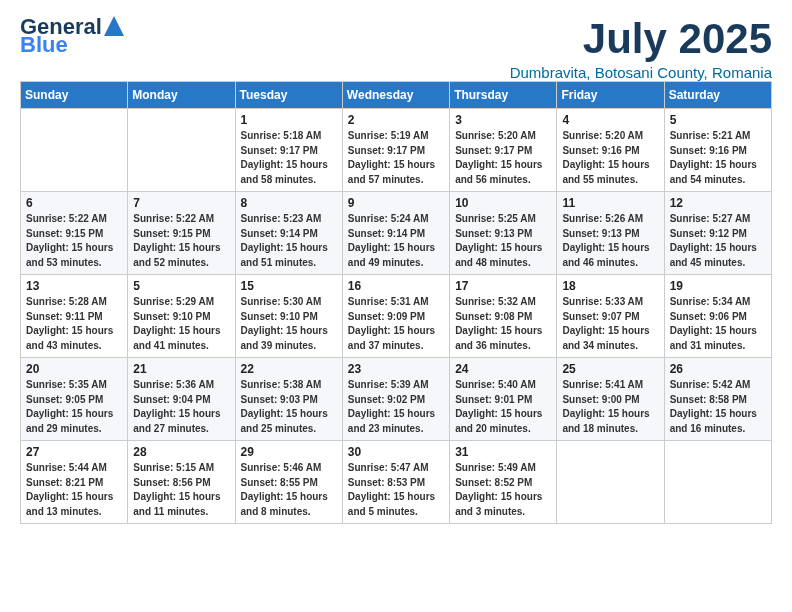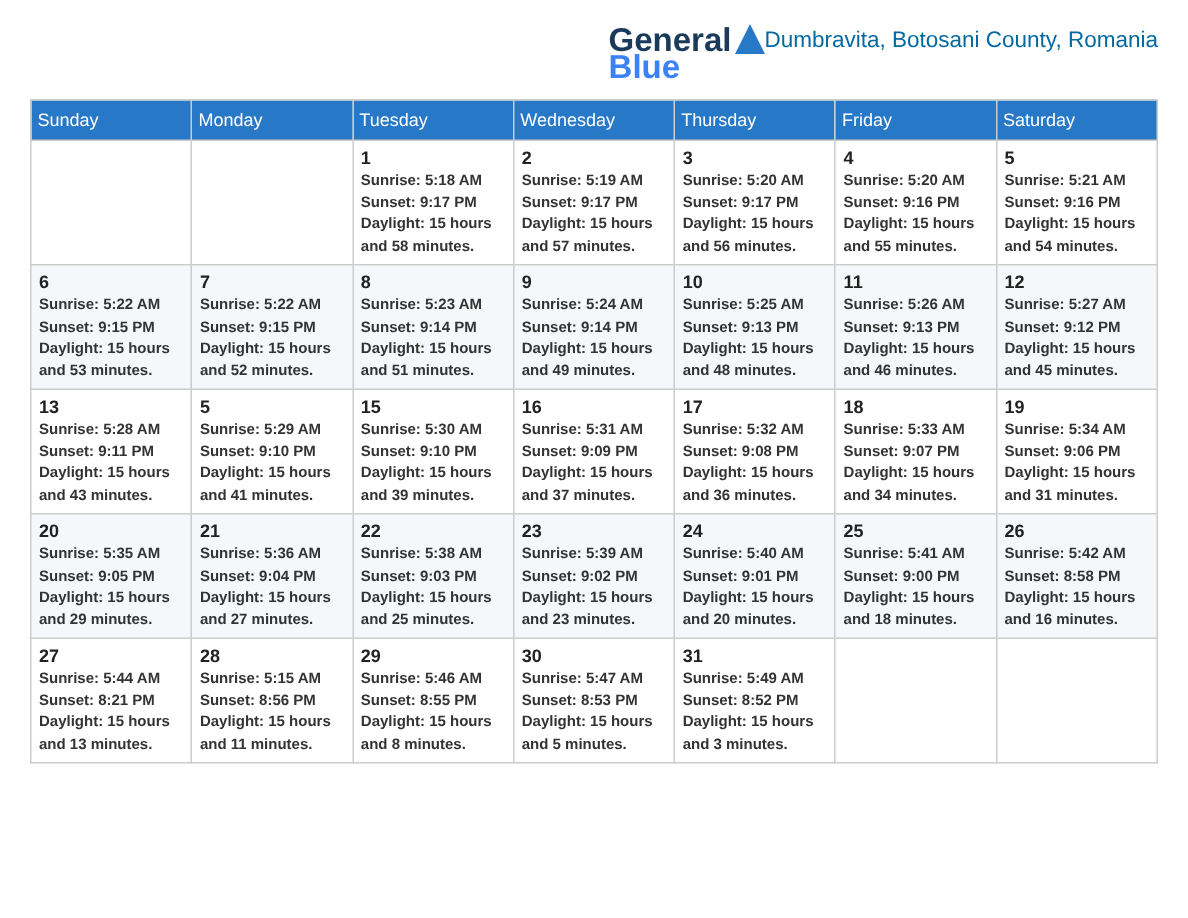--- a/index.html
+++ b/index.html
@@ -5,23 +5,22 @@
     * { box-sizing: border-box; margin: 0; padding: 0; }
     body {
       font-family: Arial, sans-serif;
       background: #fff;
       width: 792px;
       min-height: 612px;
       padding: 16px 20px;
     }
     .header {
       display: flex;
-      justify-content: flex-end;
+      justify-content: space-between;
       align-items: flex-start;
-      margin-bottom: 10px;
     }
     .logo {
       display: flex;
       flex-direction: column;
       align-items: flex-start;
     }
     .logo-text {
       font-size: 22px;
       font-weight: bold;
       color: #1a3a5c;
@@ -42,21 +41,21 @@
       margin-top: 2px;
     }
     .calendar-table {
       width: 100%;
       border-collapse: collapse;
       font-size: 10.5px;
     }
     .calendar-table th {
       background: #2878c8;
       color: #fff;
-      font-weight: normal;
+      font-weight: bold;
       font-size: 12px;
       padding: 6px 4px;
       text-align: left;
       border: 1px solid #ccc;
     }
     .calendar-table td {
       width: 14.28%;
       vertical-align: top;
       border: 1px solid #ccc;
       padding: 4px 5px;
@@ -92,20 +91,21 @@
       <span class="logo-text">
         <span style="color:#1a3a5c;">General</span>
       </span>
       <svg width="20" height="20" viewBox="0 0 20 20" style="margin-left:2px;margin-bottom:2px;">
         <polygon points="0,20 10,0 20,20" fill="#2878c8"></polygon>
       </svg>
     </div>
     <span class="logo-text" style="color:#3b82f6;margin-top:-4px;">Blue</span>
   </div>
   <div class="title-area">
+    <div class="month-title">July 2025</div>
     <div class="location-subtitle">Dumbravita, Botosani County, Romania</div>
   </div>
 </div>
 
 <table class="calendar-table">
   <thead>
     <tr id="weekday-header">
         <th>Sunday</th>
         <th>Monday</th>
         <th>Tuesday</th>

